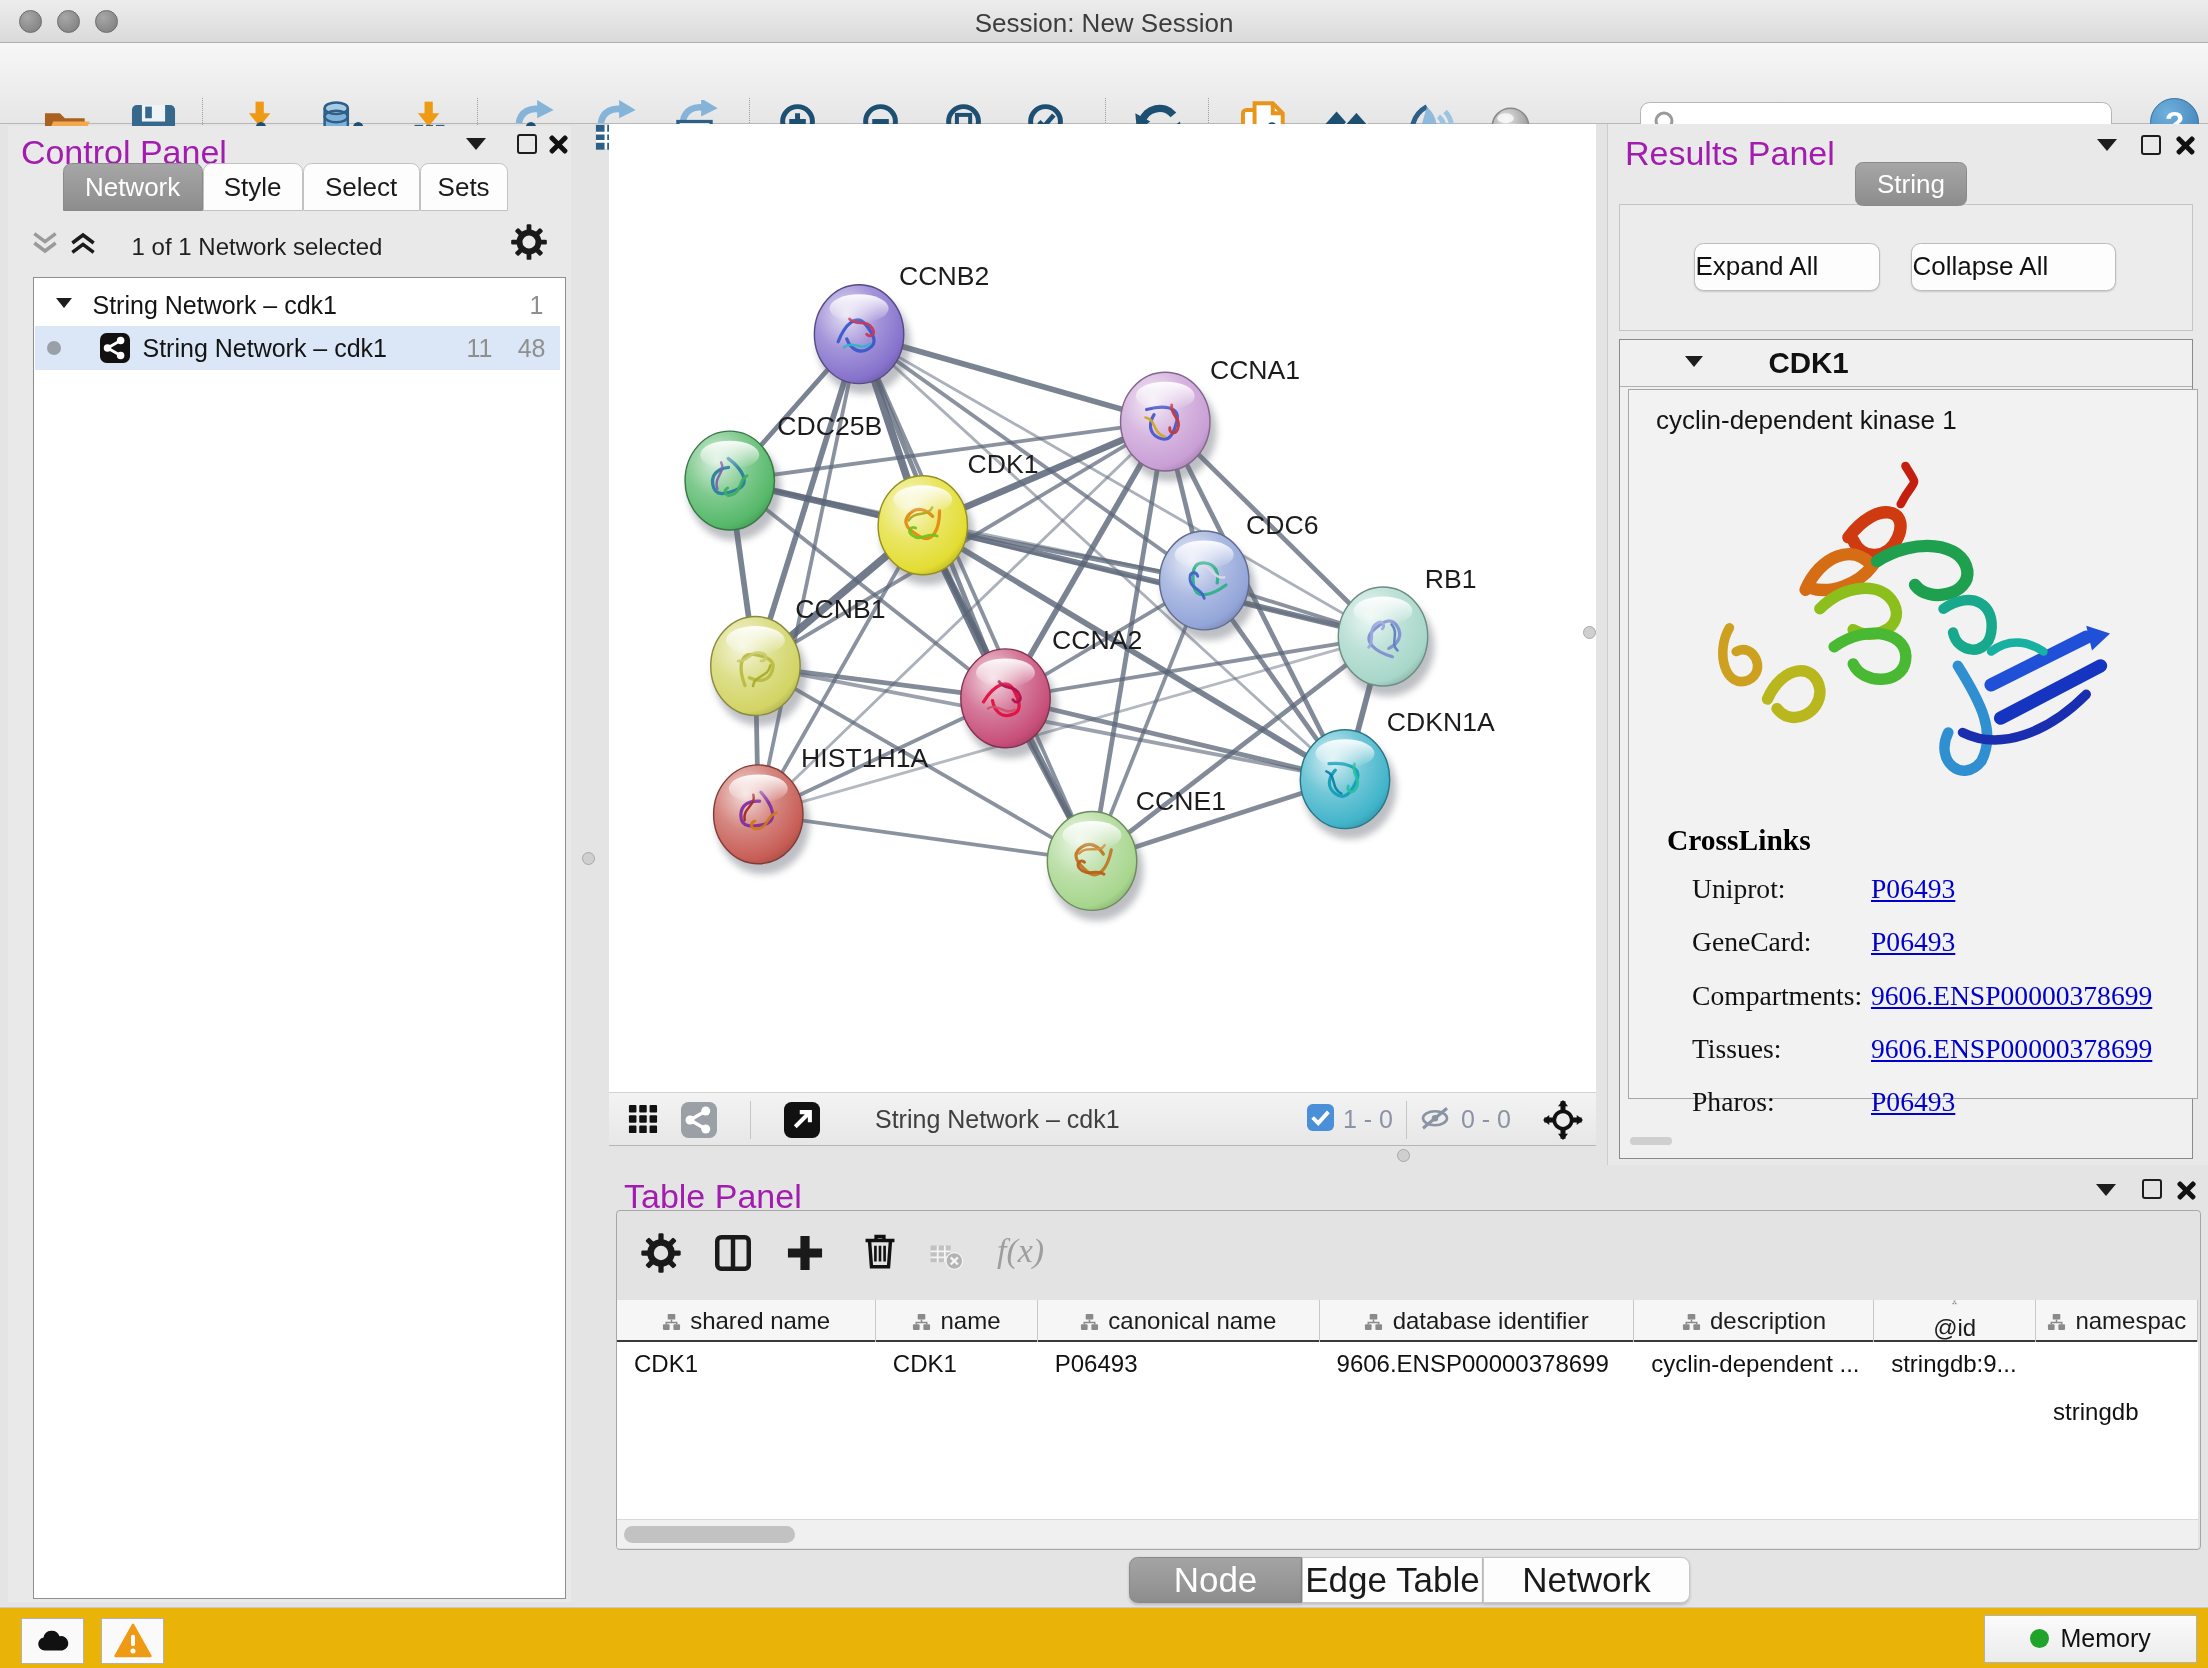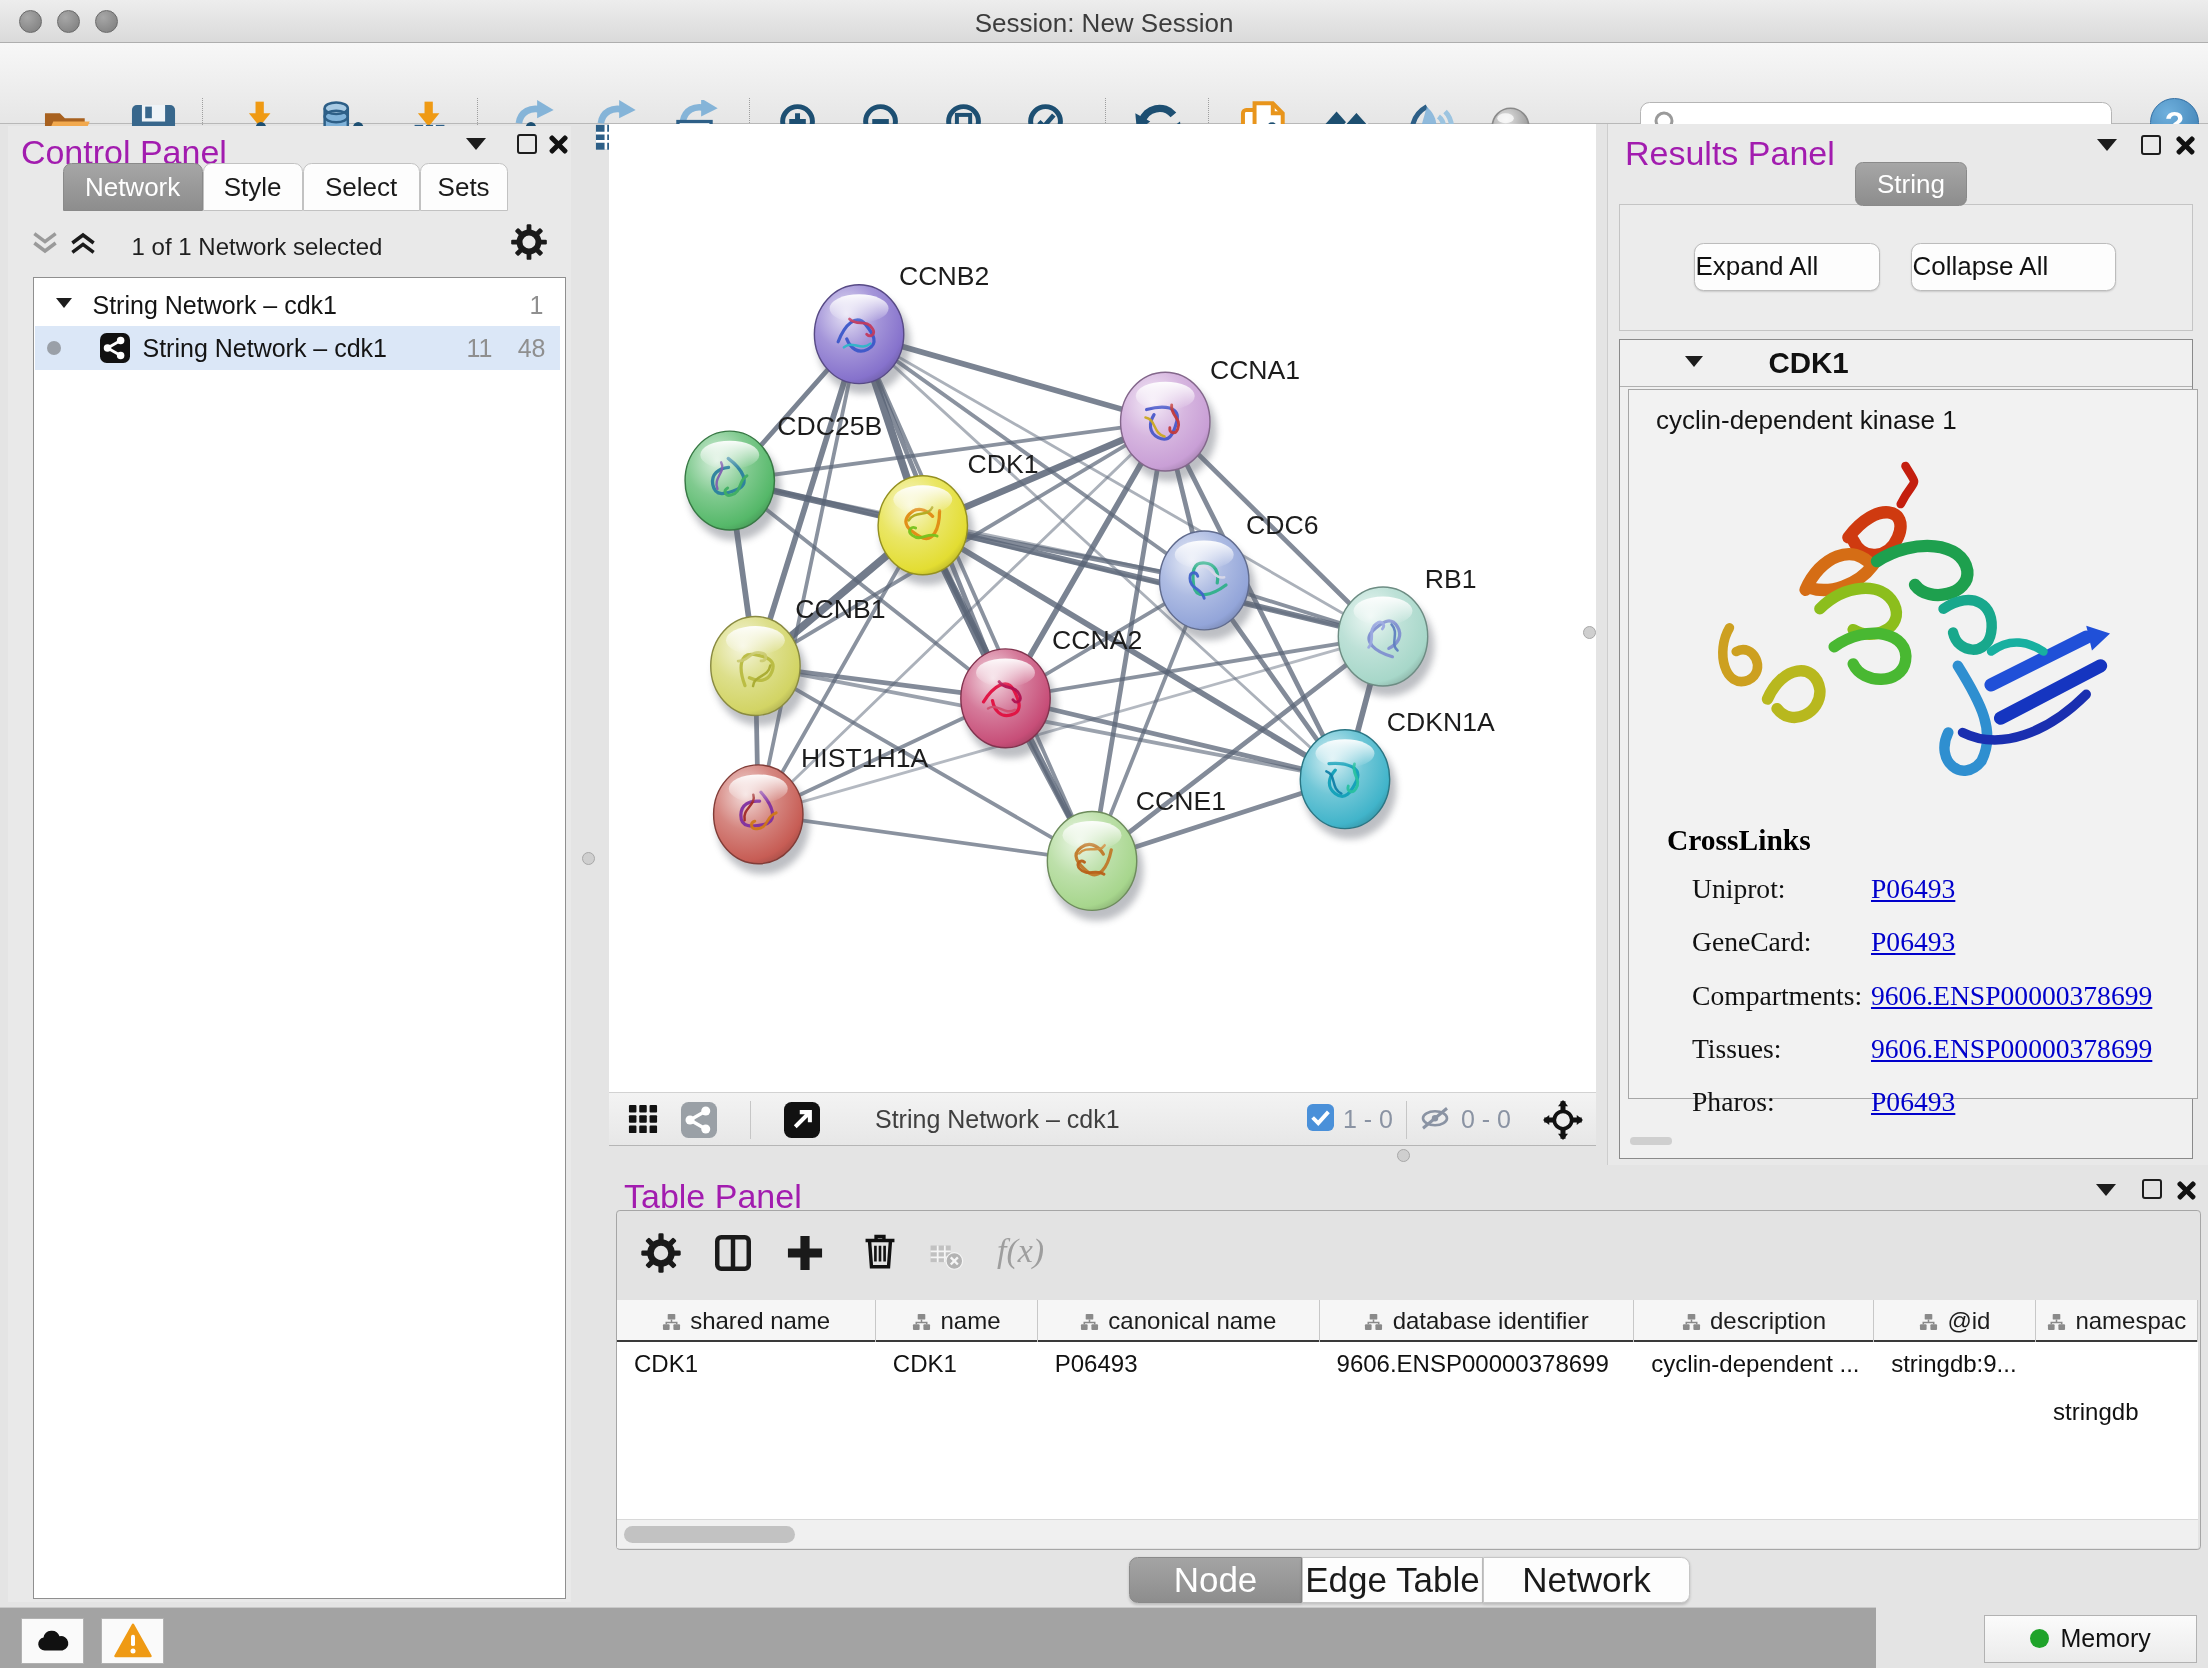--- a/index.html
+++ b/index.html
@@ -61,21 +61,21 @@
     border-right:1px solid #c8c8c8;font-size:24px;color:#1c1c1c;box-sizing:border-box;overflow:hidden;}
   .tbody{position:absolute;left:0px;top:131px;width:1581px;height:177px;background:#fff;display:flex;}
   .tdcell{font-size:24px;color:#111;padding:7.6px 0 0 17px;box-sizing:border-box;overflow:hidden;white-space:nowrap;}
   .hscroll{position:absolute;left:0px;top:308px;width:1581px;height:28.5px;background:#f0f0f0;border-top:1px solid #d8d8d8;box-sizing:border-box;}
   .hthumb{position:absolute;left:6.7px;top:5.7px;width:171px;height:17px;background:#c2c2c2;border-radius:8.6px;}
   .ttabs{position:absolute;top:1557px;height:46px;}
   .ttab{position:absolute;top:0;height:46px;box-sizing:border-box;border:1px solid #c6c6c6;background:#fdfdfd;
     font-size:35px;color:#1a1a1a;text-align:center;line-height:44px;box-shadow:0 1.9px 2.9px rgba(0,0,0,.18);}
   .ttab.sel{background:linear-gradient(#a4a4a4,#8d8d8d);color:#fff;border-color:#8a8a8a;}
   
-  .statusbar{position:absolute;left:0;top:1607px;width:1876px;height:61px;background:#a3a3a3;border-top:1px solid #c9c9c9;}
+  .statusbar{position:absolute;left:0;top:1607px;width:2208px;height:61px;background:#eab308;border-top:1px solid #c9c9c9;}
   .sbtn{position:absolute;top:9.5px;width:63px;height:46px;background:#fafafa;border:1.9px solid #b2b2b2;box-sizing:border-box;
     display:flex;align-items:center;justify-content:center;}
   .membtn{position:absolute;left:1984px;top:6.7px;width:213px;height:48px;background:linear-gradient(#fbfbfb,#ebebeb);
     border:1.9px solid #b2b2b2;box-sizing:border-box;display:flex;align-items:center;justify-content:center;gap:11.4px;font-size:25px;color:#111;}
   .dot{width:19px;height:19px;border-radius:50%;}
 </style>
 </head>
 <body>
 
 <div class="stage">
@@ -745,21 +745,21 @@
           <svg width="19" height="19" viewBox="0 0 20 20">
             <g fill="#8a8a8a">
               <rect x="6" y="2" width="8" height="6" rx="1"></rect>
               <rect x="1" y="13" width="7" height="6" rx="1"></rect>
               <rect x="12" y="13" width="7" height="6" rx="1"></rect>
               <path d="M10 8v3M4.5 13v-2h11v2" stroke="#8a8a8a" stroke-width="1.6" fill="none"></path>
             </g>
           </svg>
           <span>description</span>
         </div>
-        <div class="thcell" style="width: 162px;">
+        <div class="thcell" style="width: 162px; flex-direction: column;">
           <svg width="19" height="19" viewBox="0 0 20 20">
             <g fill="#8a8a8a">
               <rect x="6" y="2" width="8" height="6" rx="1"></rect>
               <rect x="1" y="13" width="7" height="6" rx="1"></rect>
               <rect x="12" y="13" width="7" height="6" rx="1"></rect>
               <path d="M10 8v3M4.5 13v-2h11v2" stroke="#8a8a8a" stroke-width="1.6" fill="none"></path>
             </g>
           </svg>
           <span>@id</span>
         </div>

